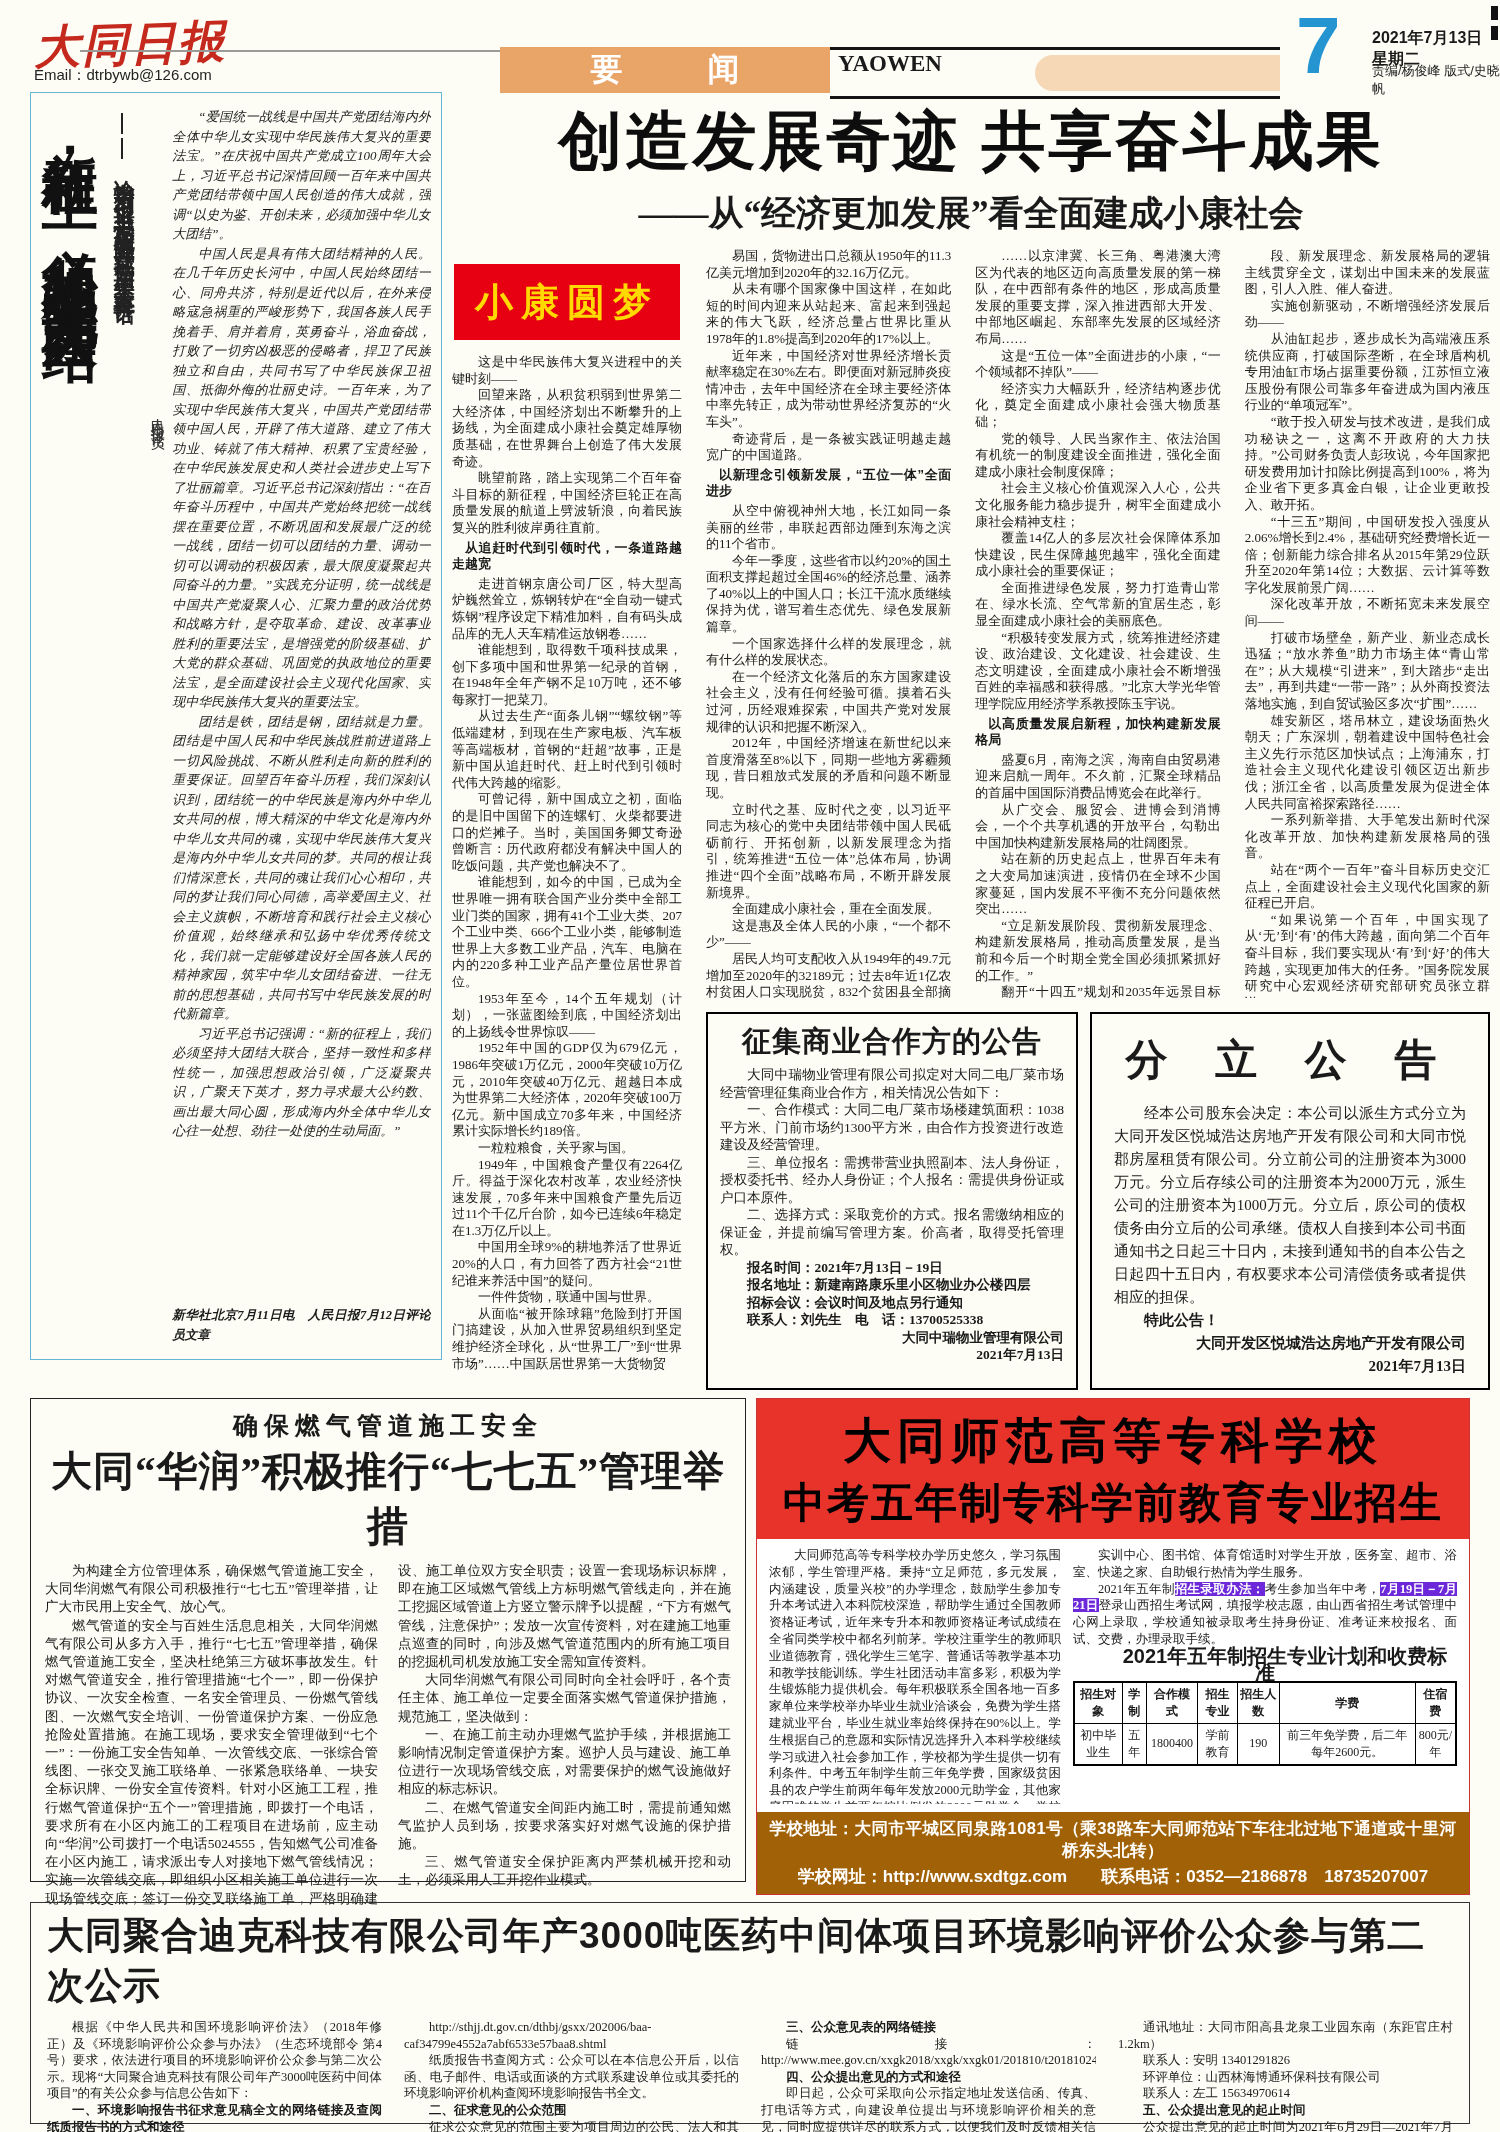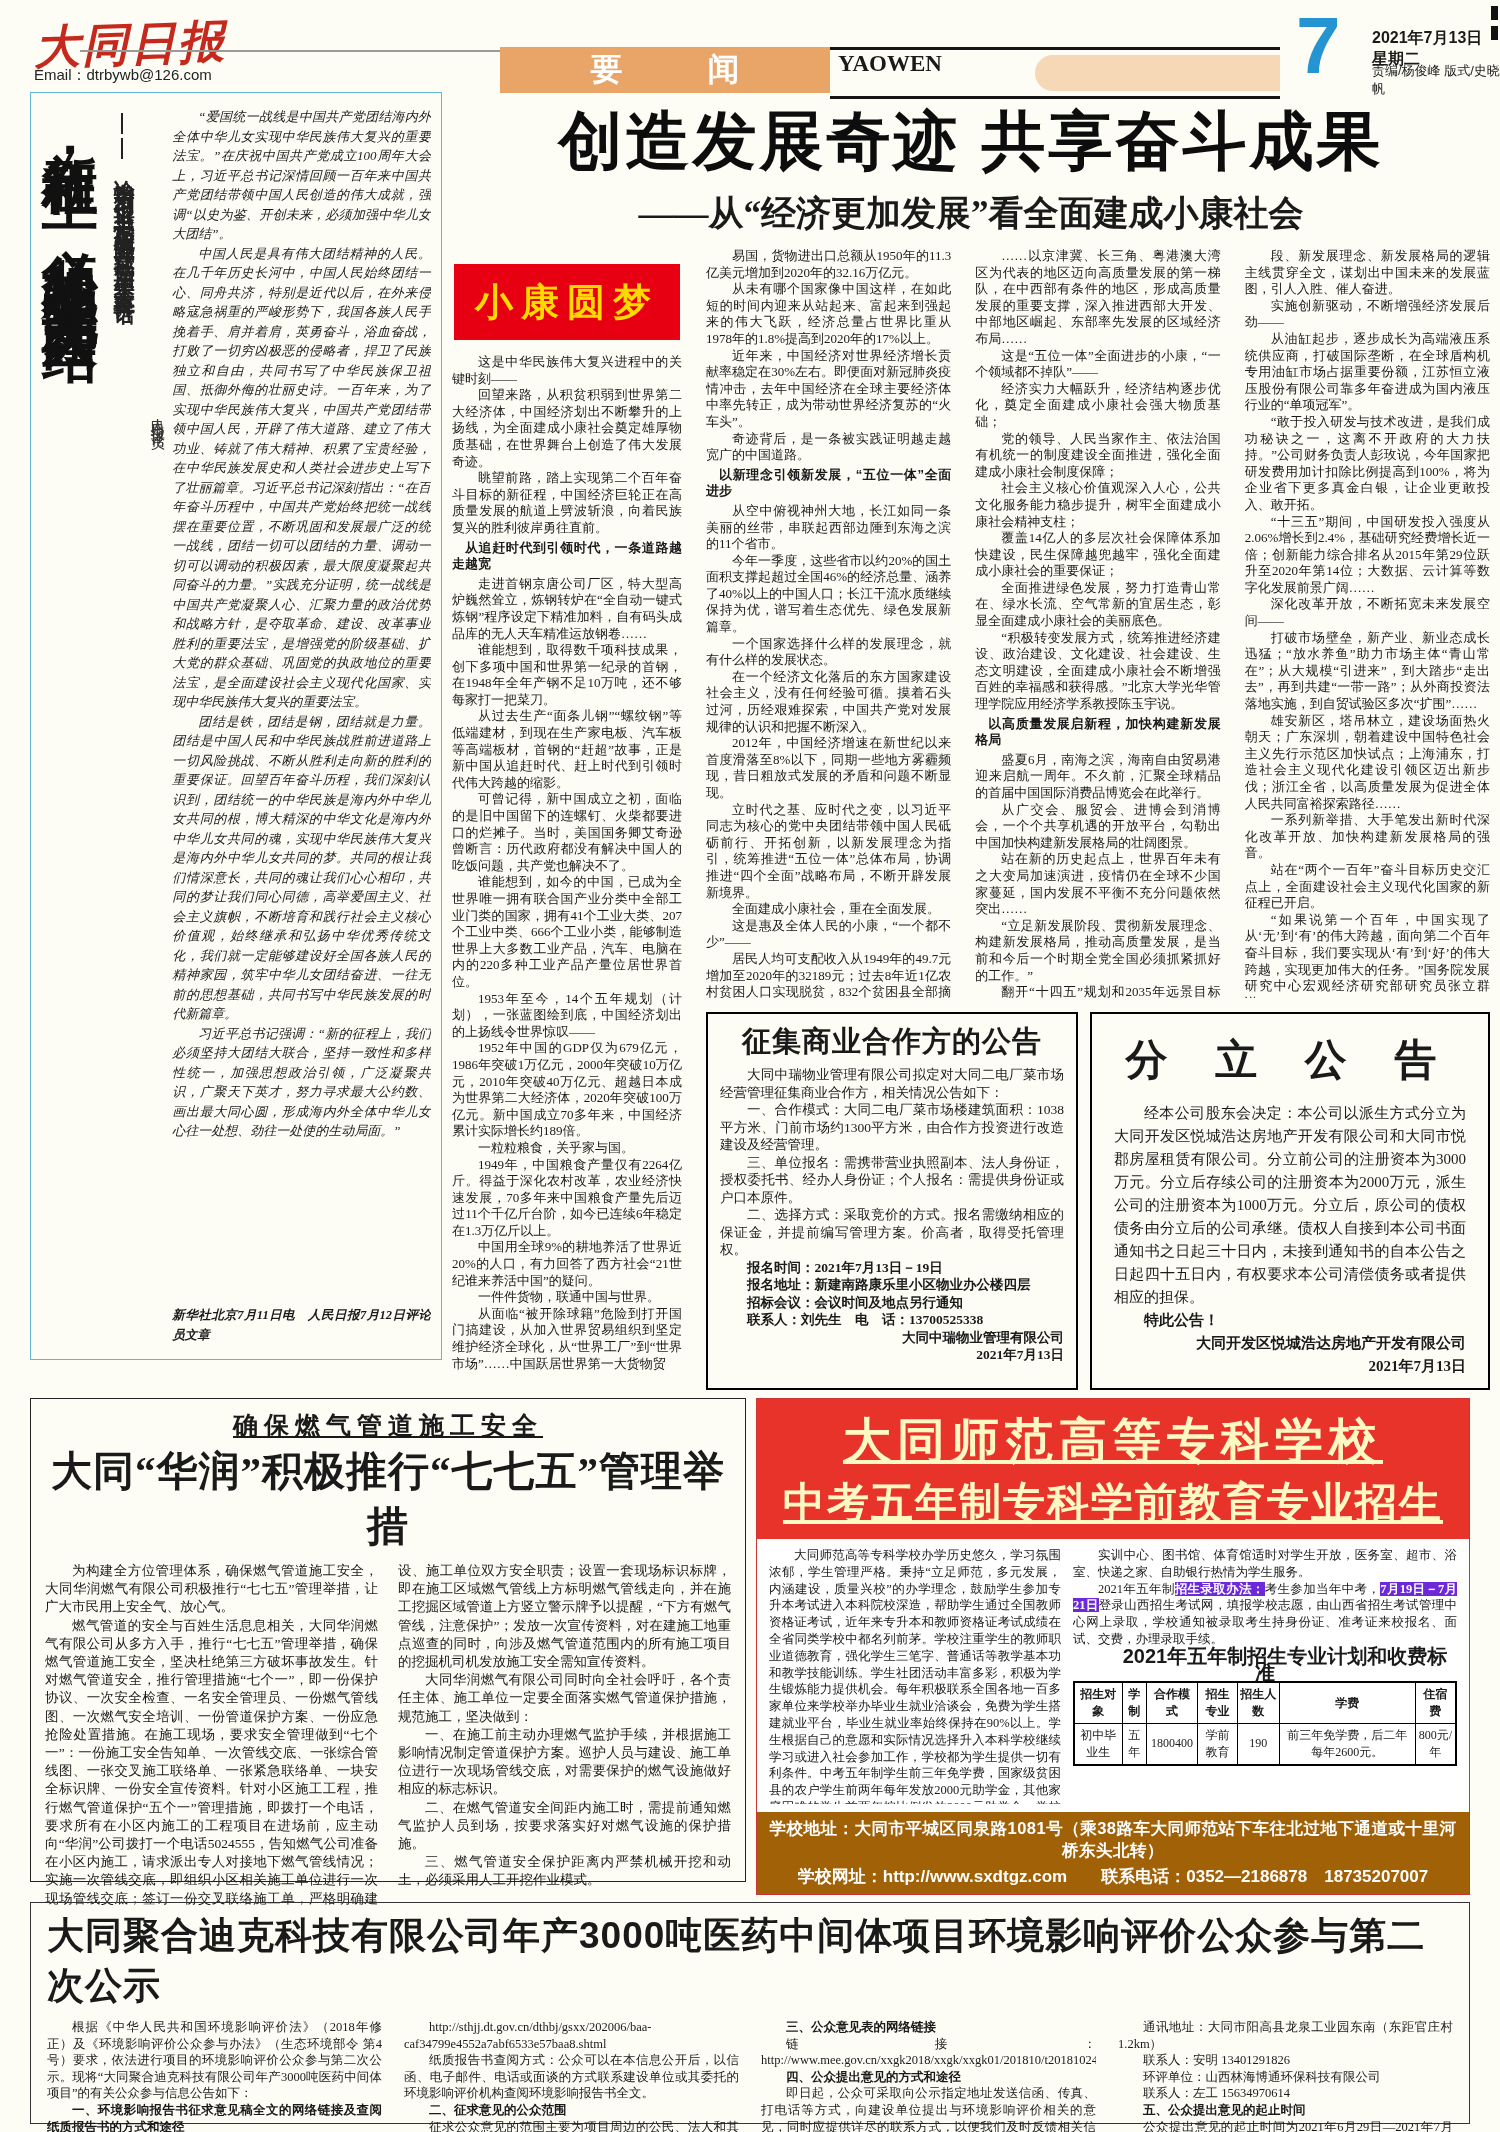--- a/index.html
+++ b/index.html
@@ -56,29 +56,29 @@
                letter-spacing:1px;margin-bottom:4px;}
   .annc1-body{font-size:13.5px;line-height:17.5px;text-align:justify;}
   .annc2{flex:1;padding:10px 22px;}
   .annc2-title{font-size:42px;font-weight:900;font-family:"Liberation Sans",sans-serif;text-align:center;
                letter-spacing:18px;margin:8px 0 14px 0;}
   .annc2-body{font-size:15px;line-height:23px;text-align:justify;}
   
   .hr-box{left:30px;top:1398px;width:716px;height:484px;border:1px solid #222;box-sizing:border-box;
           padding:10px 14px;}
   .hr-kicker{text-align:center;font-size:25px;font-weight:700;font-family:"Liberation Sans",sans-serif;
-             letter-spacing:6px;text-decoration:underline;}
+             letter-spacing:6px;}
   .hr-head{text-align:center;font-size:41px;font-weight:900;font-family:"Liberation Serif",serif;
            letter-spacing:1px;margin:2px 0 8px 0;}
   .hr-body{column-count:2;column-gap:20px;font-size:13.5px;line-height:18.2px;text-align:justify;
            height:352px;overflow:hidden;}
   
   .ad-box{left:756px;top:1398px;width:714px;height:497px;box-sizing:border-box;background:#fff;
           border:1px solid #c33;display:flex;flex-direction:column;overflow:hidden;}
-  .ad-head{background:#e8332b;color:#fef9c3;text-align:center;padding:10px 4px 8px 4px;text-decoration:underline;}
+  .ad-head{background:#e8332b;color:#000000;text-align:center;padding:10px 4px 8px 4px;}
   .ad-head-l1{font-size:48px;font-weight:900;font-family:"Liberation Sans",sans-serif;letter-spacing:6px;}
   .ad-head-l2{font-size:42px;font-weight:900;font-family:"Liberation Sans",sans-serif;letter-spacing:2px;margin-top:2px;}
   .ad-body{flex:1;display:flex;gap:12px;padding:8px 12px;overflow:hidden;}
   .ad-intro{width:292px;font-size:12.5px;line-height:16.8px;text-align:justify;text-indent:2em;overflow:hidden;}
   .ad-right{flex:1;font-size:12.5px;line-height:16.8px;text-align:justify;overflow:hidden;}
   .ad-right p{margin:0;text-indent:2em;}
   .hl{background:#6d28d9;color:#fff;padding:0 0;font-weight:700;}
   .ad-tbl-title{text-align:center;font-weight:900;font-size:20px;font-family:"Liberation Sans",sans-serif;
                 margin:8px 0 6px 0;text-indent:0;}
   table.adm{width:100%;border-collapse:collapse;border:2px solid #000;font-size:12px;}

